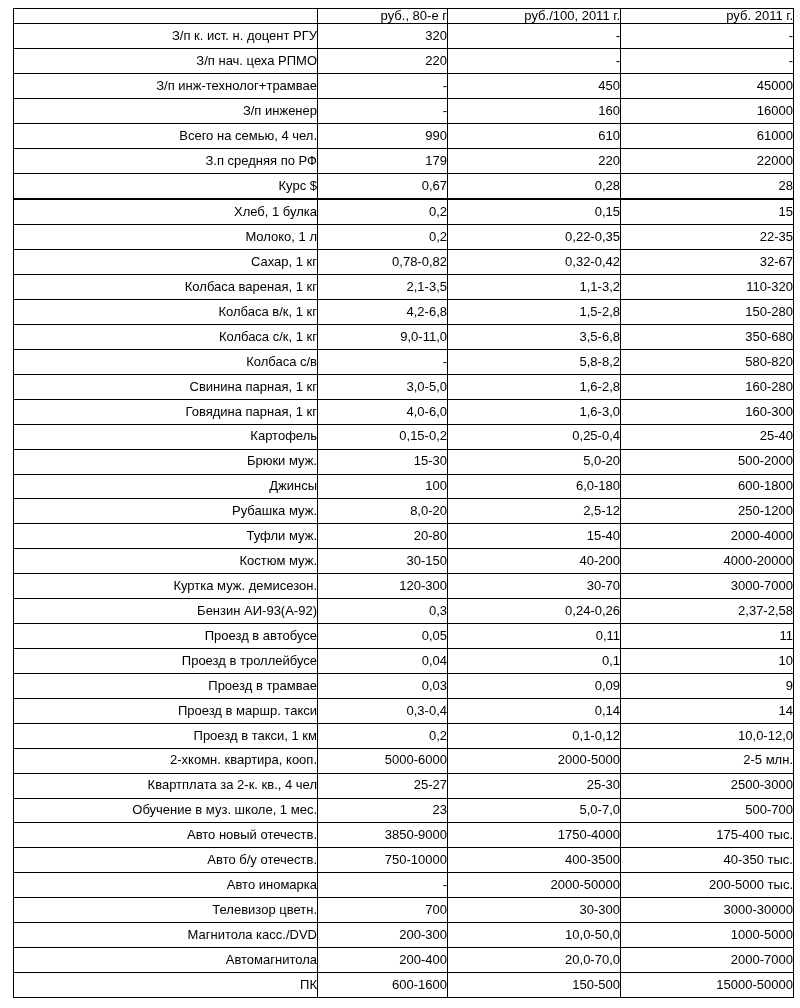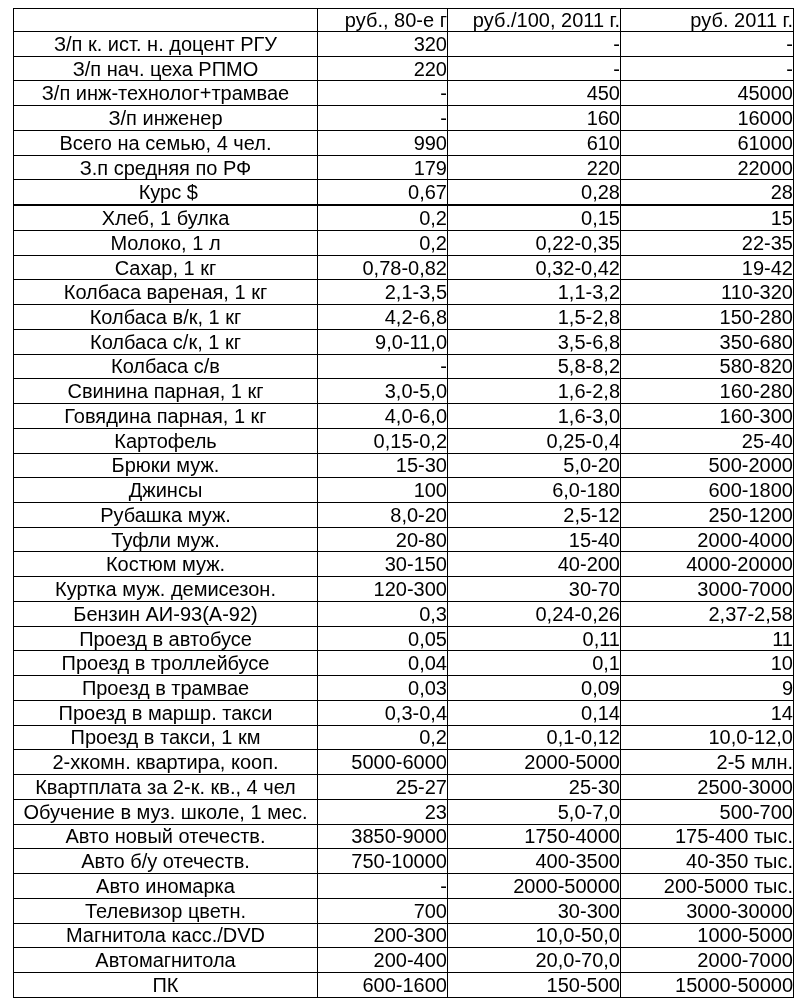--- a/index.html
+++ b/index.html
@@ -18,33 +18,33 @@
     color: #000000;
   }
   table.price-table {
     position: absolute;
     left: 13px;
     top: 8px;
     width: 780px;
     height: 990px;
     border-collapse: collapse;
     table-layout: fixed;
-    font-size: 20px;
+    font-size: 13px;
     line-height: 1.1;
   }
   table.price-table td, table.price-table th {
     border: 1.5px solid #000000;
     padding: 0;
     overflow: hidden;
     white-space: nowrap;
     font-weight: normal;
     vertical-align: middle;
   }
   .label-cell {
-    text-align: center;
+    text-align: right;
     padding-left: 5px;
     margin-top: 6px;
   }
   .value-cell, .header-cell {
     text-align: right;
     padding-right: 5px;
   }
   .corner-cell {
     
   }
@@ -127,21 +127,21 @@
         <tr>
           <td class="label-cell">Молоко, 1 л</td>
           <td class="value-cell">0,2</td>
           <td class="value-cell">0,22-0,35</td>
           <td class="value-cell">22-35</td>
         </tr>
         <tr>
           <td class="label-cell">Сахар, 1 кг</td>
           <td class="value-cell">0,78-0,82</td>
           <td class="value-cell">0,32-0,42</td>
-          <td class="value-cell">19-42</td>
+          <td class="value-cell">32-67</td>
         </tr>
         <tr>
           <td class="label-cell">Колбаса вареная, 1 кг</td>
           <td class="value-cell">2,1-3,5</td>
           <td class="value-cell">1,1-3,2</td>
           <td class="value-cell">110-320</td>
         </tr>
         <tr>
           <td class="label-cell">Колбаса в/к, 1 кг</td>
           <td class="value-cell">4,2-6,8</td>

